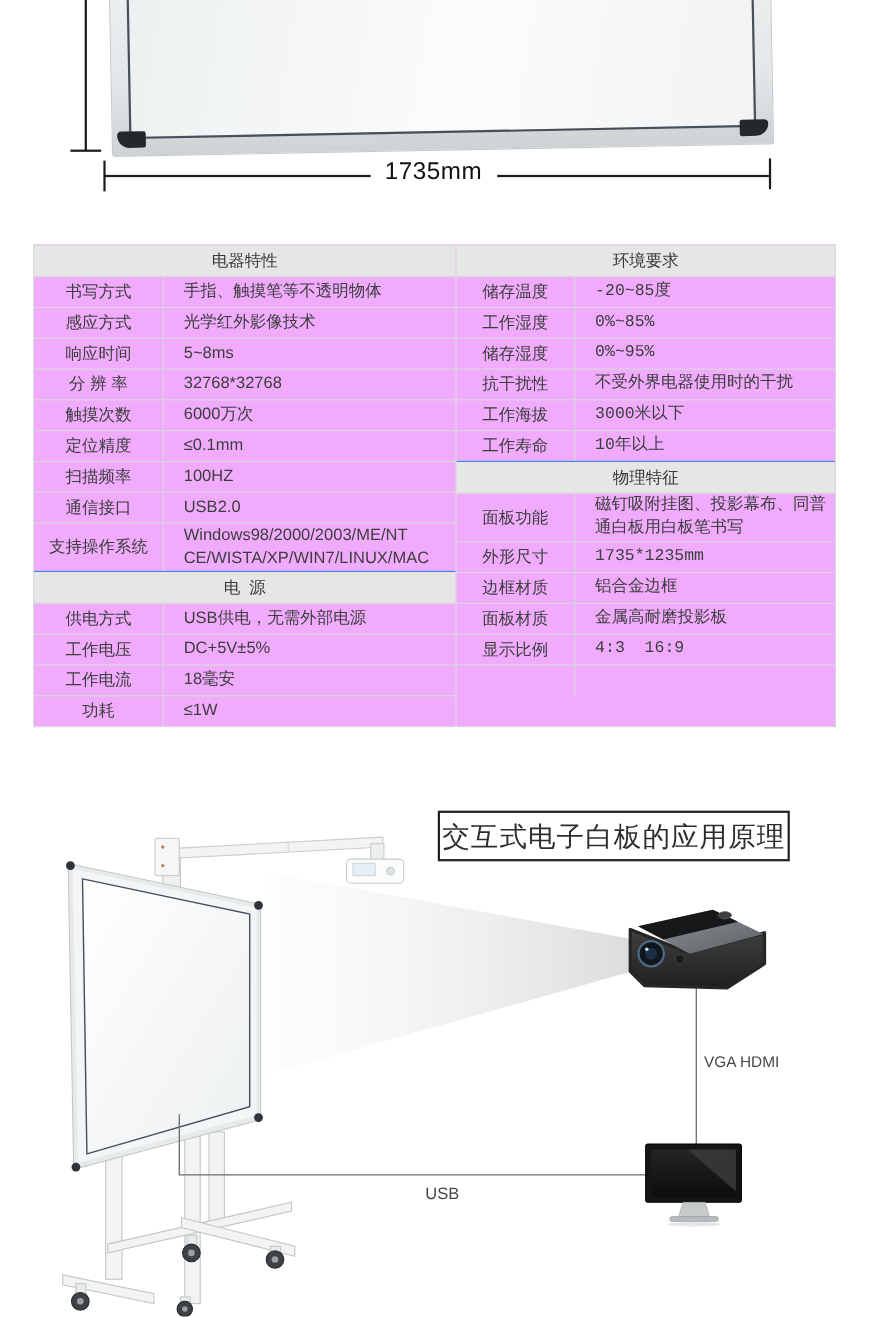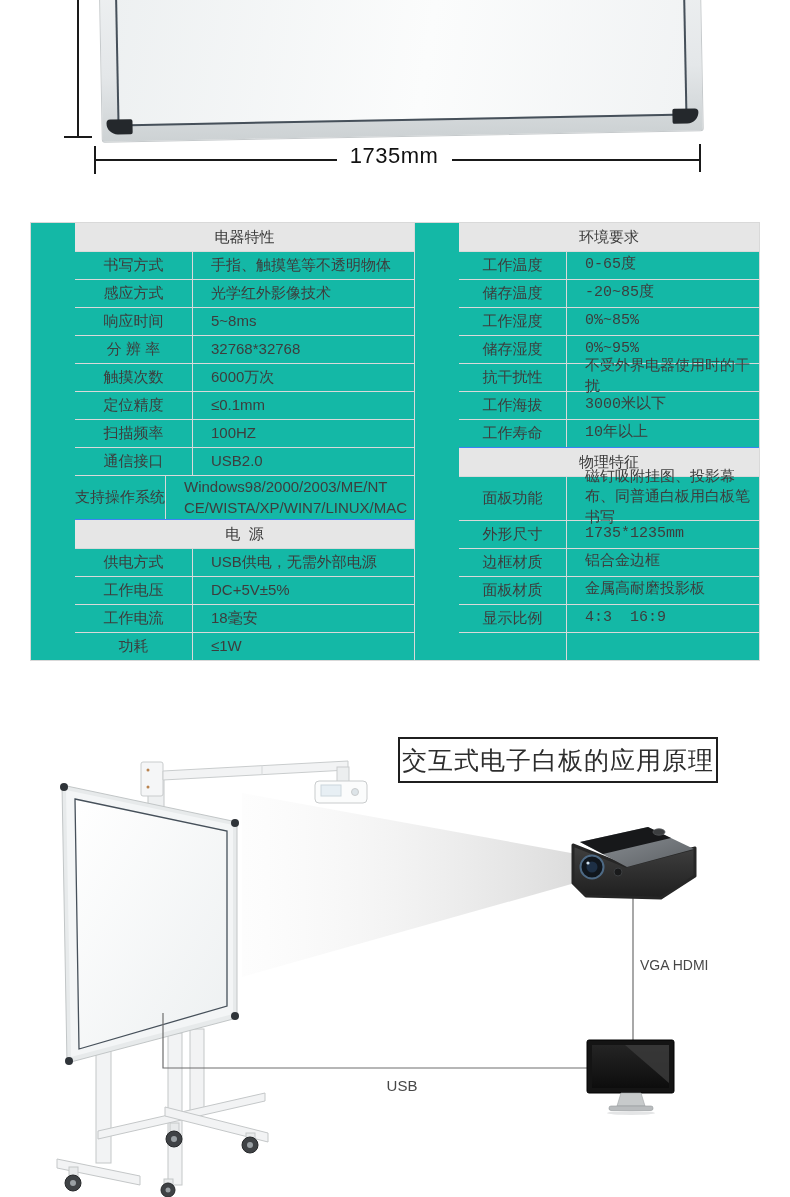--- a/index.html
+++ b/index.html
@@ -16,21 +16,21 @@
      border:2px solid #46505a;border-top:none;}
   .cap{position:absolute;width:26px;height:15px;background:#24282c;bottom:7px;}
   .cap.l{left:4px;border-radius:4px 2px 2px 12px;}
   .cap.r{right:4px;border-radius:2px 4px 12px 2px;}
   .dim{background:#1a1a1a;position:absolute;}
   #dim-label{position:absolute;left:330px;top:143px;width:128px;text-align:center;
      font-size:22px;color:#111;letter-spacing:0.5px;white-space:pre;}
 
   
   #spec{position:absolute;left:30px;top:222px;width:730px;display:flex;font-size:15px;}
-  .tbl{border:1px solid #d9d9d9;box-sizing:border-box;background:#14b8a6;padding-left:44px;}
+  .tbl{border:1px solid #d9d9d9;box-sizing:border-box;background:#f0abfc;}
   .tbl.left{width:385px;}
   .tbl.right{width:345px;margin-left:0px;border-left:none;font-family:Liberation Mono, monospace;}
   .hd{height:28px;background:#e6e6e6;display:flex;align-items:center;justify-content:center;
       color:#3a3a3a;white-space:pre;border-top:1px solid #3b82f6;}
   .tbl > .hd:first-child{border-top:none;}
   .row{display:flex;height:28px;border-top:1px solid #d9d9d9;box-sizing:border-box;}
   .row.tall{height:44px;}
   .lbl{display:flex;align-items:center;justify-content:center;border-right:1px solid #d9d9d9;
        white-space:pre;box-sizing:border-box;}
   .tbl.left .lbl{width:118px;}
@@ -124,24 +124,20 @@
         </div>
       <div class="row">
           <div class="lbl">功耗</div>
           <div class="val">≤1W</div>
         </div>
     </div>
 
     <div class="tbl right">
       <div class="hd">环境要求</div>
       <div class="row">
-          <div class="lbl">工作温度</div>
-          <div class="val">0-65度</div>
-        </div>
-      <div class="row">
           <div class="lbl">储存温度</div>
           <div class="val">-20~85度</div>
         </div>
       <div class="row">
           <div class="lbl">工作湿度</div>
           <div class="val">0%~85%</div>
         </div>
       <div class="row">
           <div class="lbl">储存湿度</div>
           <div class="val">0%~95%</div>

